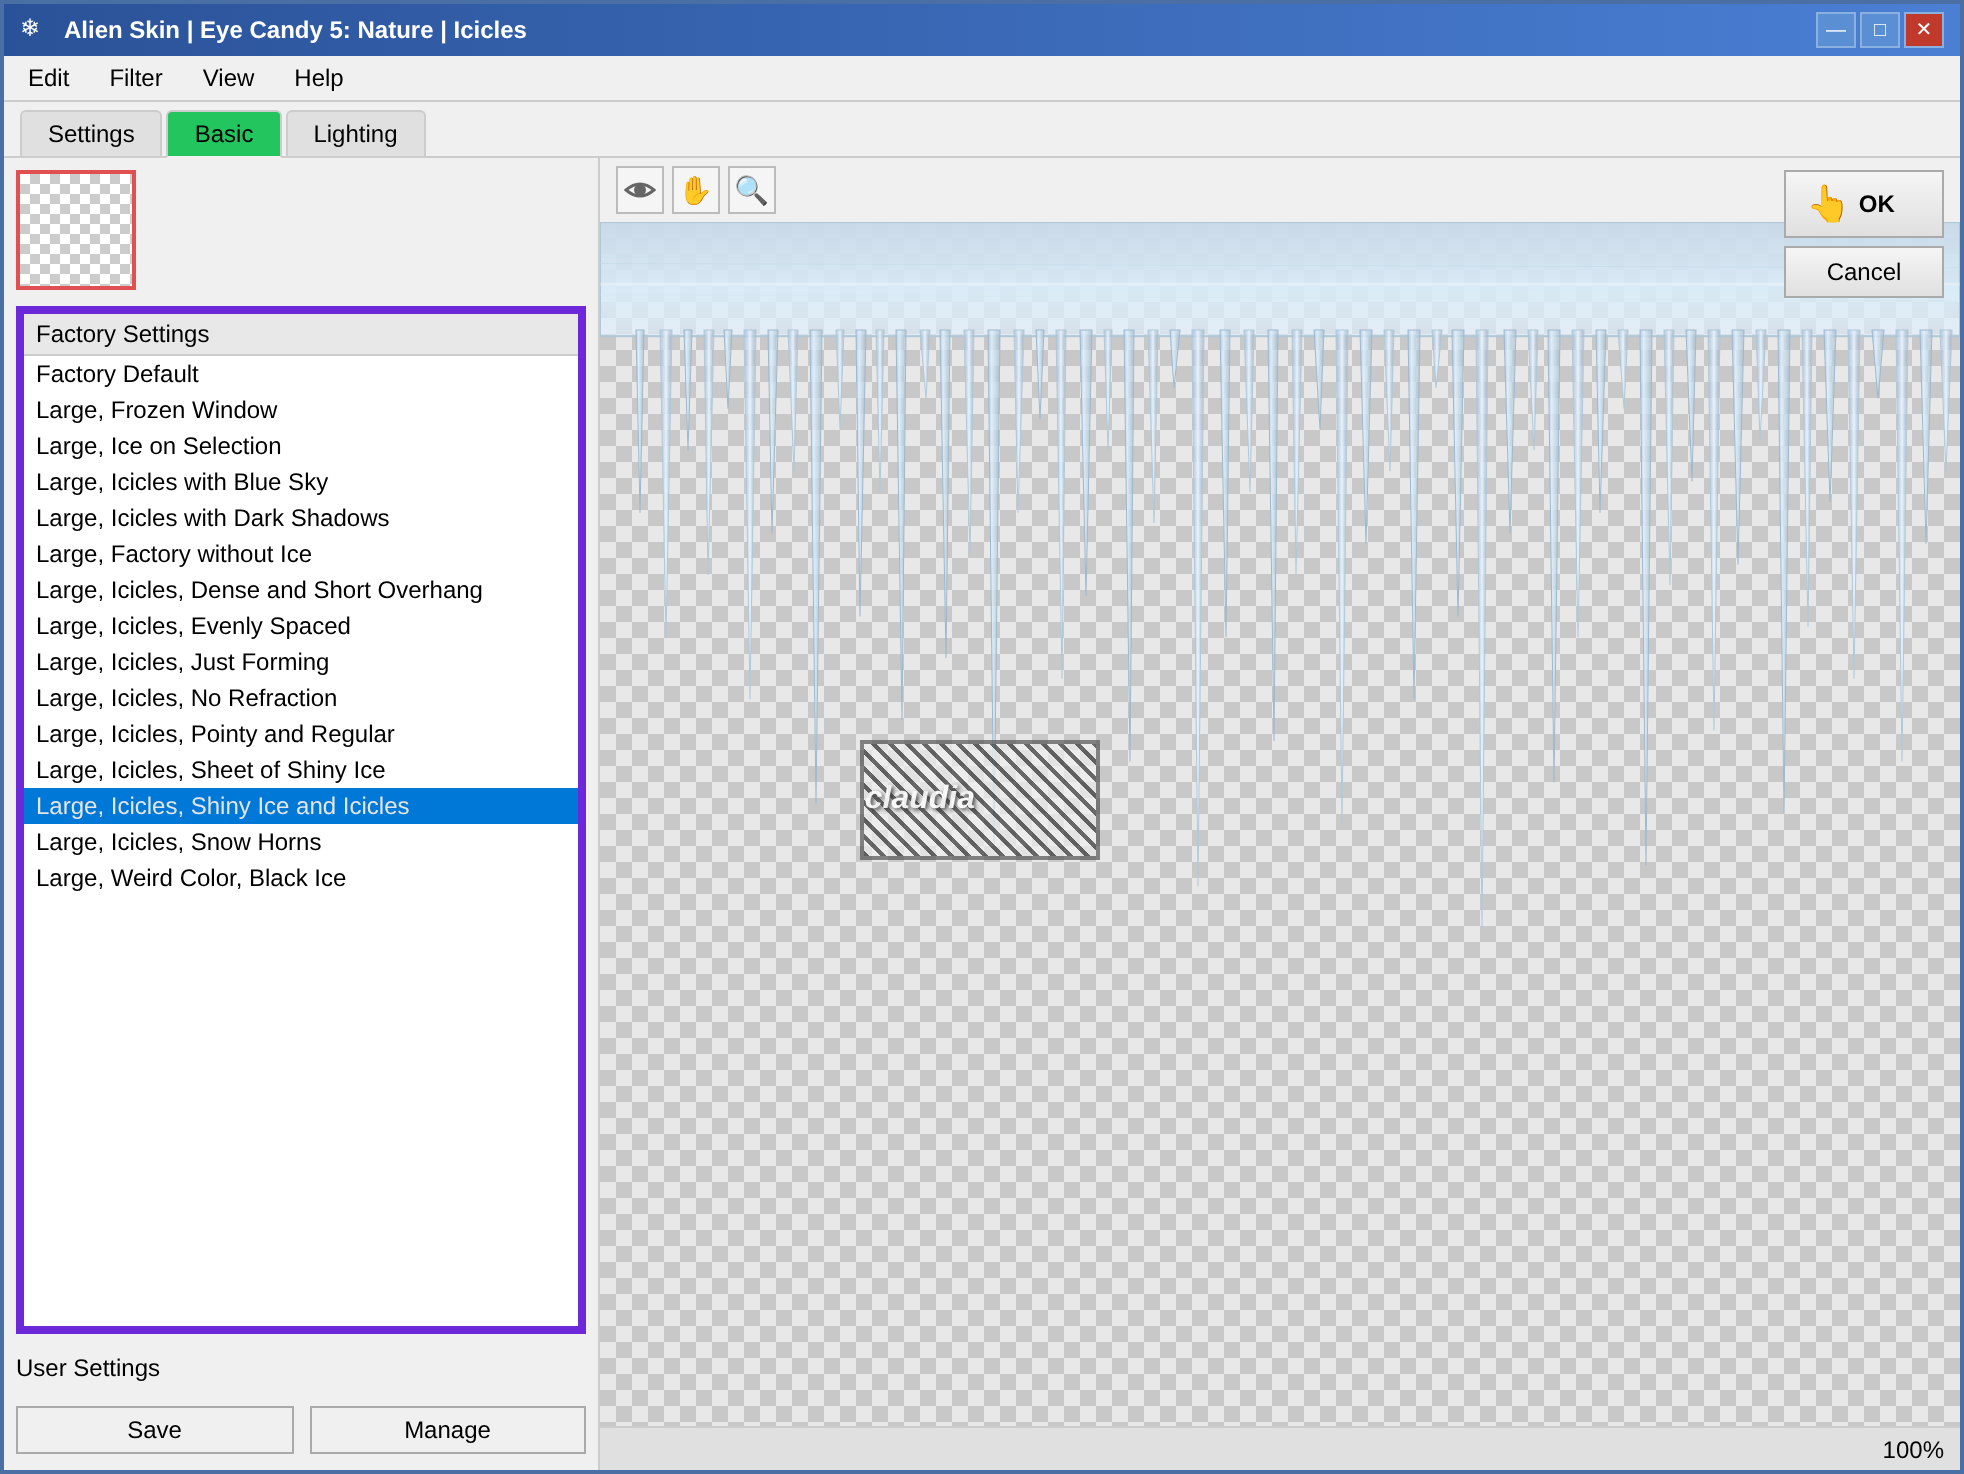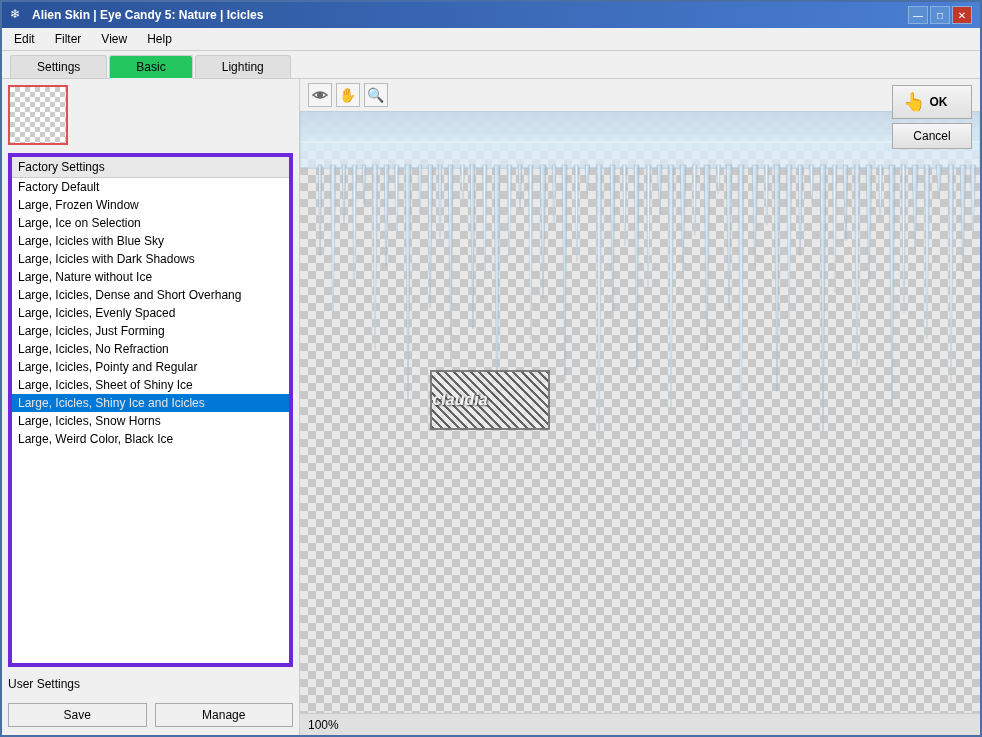--- a/index.html
+++ b/index.html
@@ -72,21 +72,21 @@
       font-size: 12px;
     }
     .tabs-bar {
       background: #f0f0f0;
       padding: 4px 8px 0 8px;
       display: flex;
       gap: 2px;
       border-bottom: 1px solid #ccc;
     }
     .tab {
-      padding: 4px 26px;
+      padding: 4px 13px;
       border: 1px solid #ccc;
       border-bottom: none;
       background: #e0e0e0;
       cursor: pointer;
       font-size: 12px;
       border-radius: 3px 3px 0 0;
     }
     .tab.active {
       background: #22c55e;
       border-bottom: 1px solid #f0f0f0;
@@ -236,21 +236,21 @@
     }
     .cancel-btn {
       background: linear-gradient(to bottom, #f5f5f5, #e0e0e0);
     }
     .status-bar {
       background: #e0e0e0;
       border-top: 1px solid #ccc;
       padding: 2px 8px;
       font-size: 12px;
       display: flex;
-      justify-content: flex-start;
+      justify-content: flex-end;
       align-items: center;
       height: 22px;
     }
     .watermark-overlay {
       position: absolute;
       top: 48%;
       left: 28%;
       transform: translate(-50%, -50%);
       opacity: 0.7;
       pointer-events: none;
@@ -313,21 +313,21 @@
       <div class="preview-thumb"></div>
 
       <div class="settings-group">
         <div class="settings-group-header">Factory Settings</div>
         <div class="settings-list-container">
           <div class="settings-list-item">Factory Default</div>
           <div class="settings-list-item">Large, Frozen Window</div>
           <div class="settings-list-item">Large, Ice on Selection</div>
           <div class="settings-list-item">Large, Icicles with Blue Sky</div>
           <div class="settings-list-item">Large, Icicles with Dark Shadows</div>
-          <div class="settings-list-item">Large, Nature without Ice</div>
+          <div class="settings-list-item">Large, Factory without Ice</div>
           <div class="settings-list-item">Large, Icicles, Dense and Short Overhang</div>
           <div class="settings-list-item">Large, Icicles, Evenly Spaced</div>
           <div class="settings-list-item">Large, Icicles, Just Forming</div>
           <div class="settings-list-item">Large, Icicles, No Refraction</div>
           <div class="settings-list-item">Large, Icicles, Pointy and Regular</div>
           <div class="settings-list-item">Large, Icicles, Sheet of Shiny Ice</div>
           <div class="settings-list-item selected">Large, Icicles, Shiny Ice and Icicles</div>
           <div class="settings-list-item">Large, Icicles, Snow Horns</div>
           <div class="settings-list-item">Large, Weird Color, Black Ice</div>
         </div>

